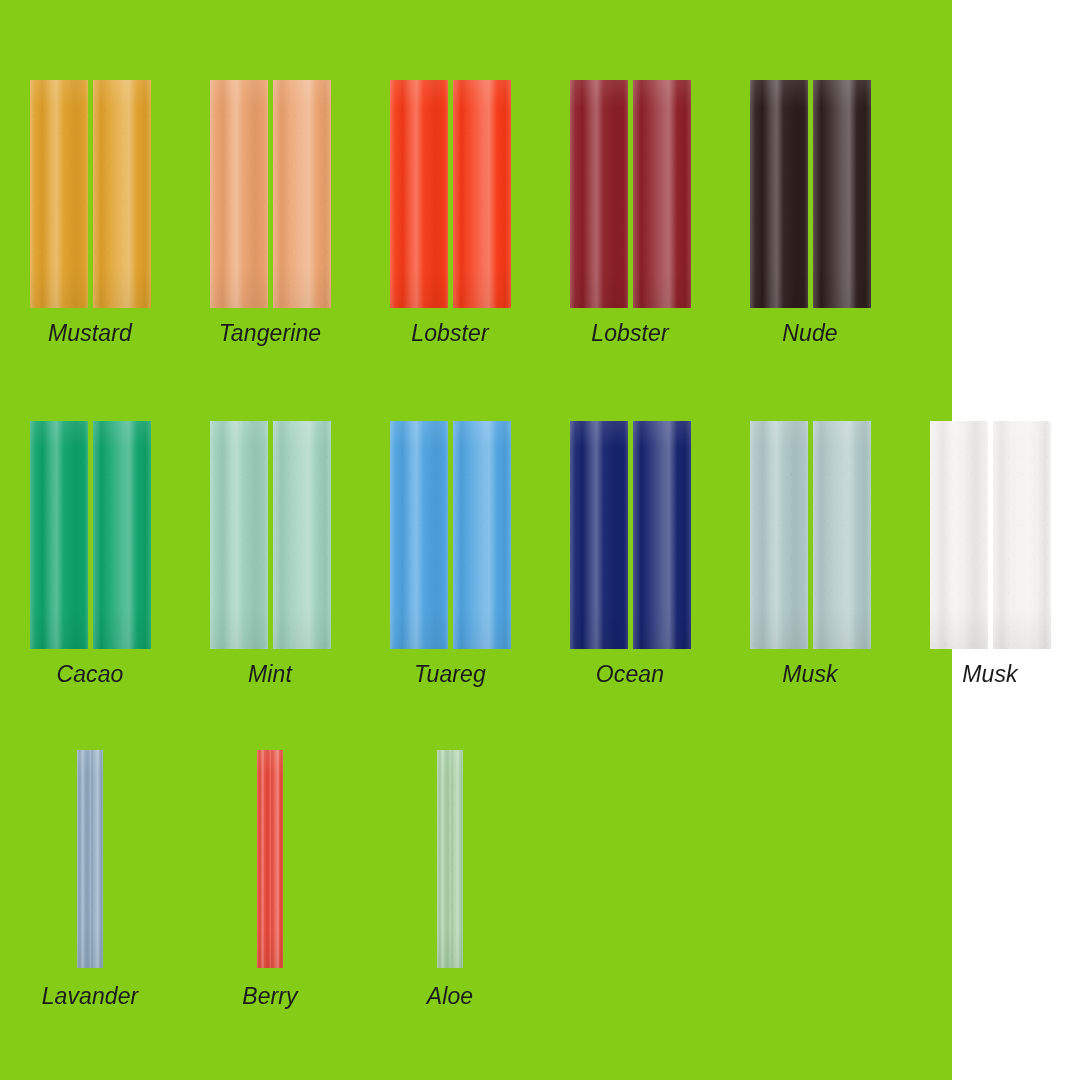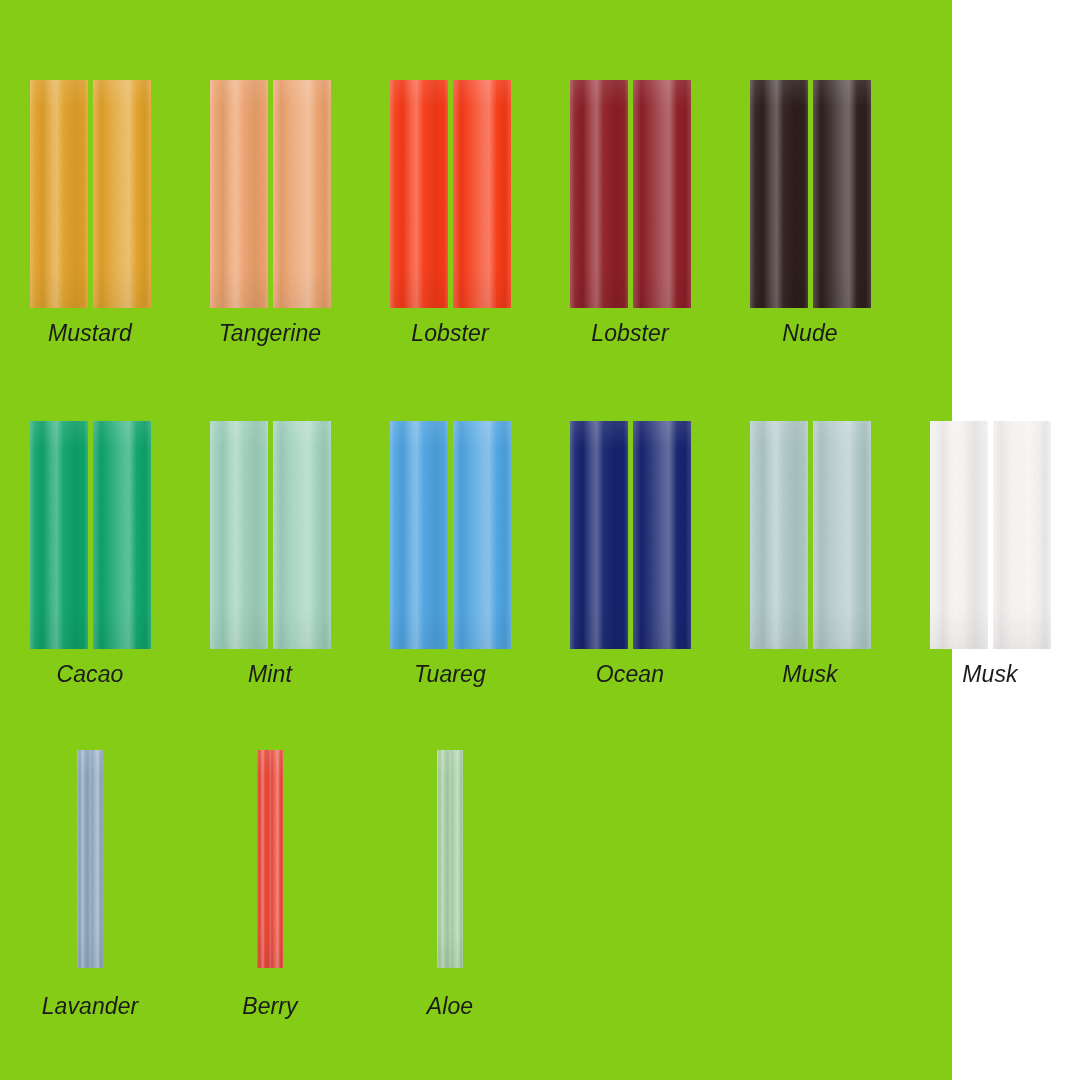--- a/index.html
+++ b/index.html
@@ -149,21 +149,21 @@
   
   .swatch-label {
     margin-top:12px;
     font-size:23px;
     line-height:1.15;
     color:#1b1b1b;
     text-align:center;
     letter-spacing:.1px;
     white-space:nowrap;
   }
-  .size-narrow .swatch-label { margin-top:25px; }
+  .size-narrow .swatch-label { margin-top:15px; }
   .swatch.empty .tile-pair,
   .swatch.empty .swatch-label { visibility:hidden; }
 </style>
 </head>
 <body>
 
 <div id="sheet">
   <div class="swatch-row size-wide" id="row-1">
       <div class="swatch">
         <div class="tile-pair">

